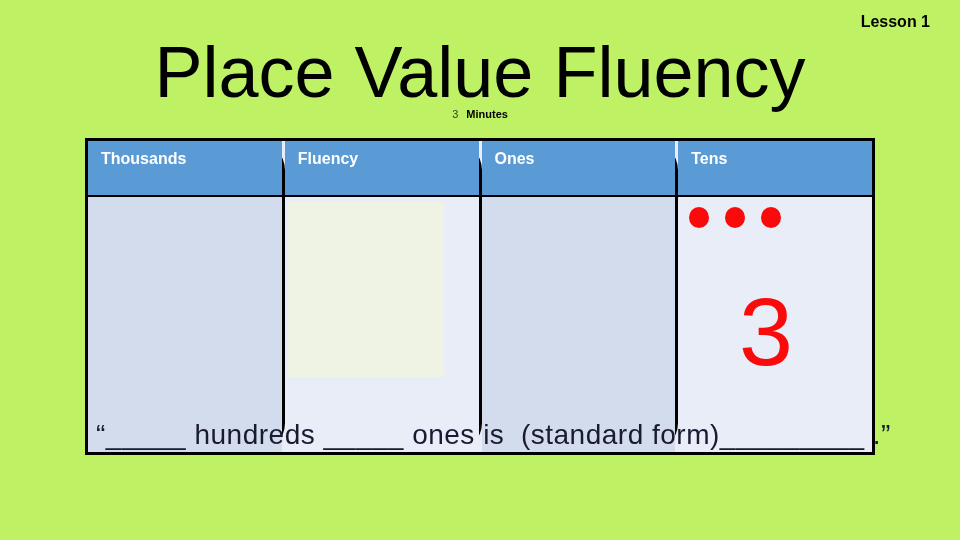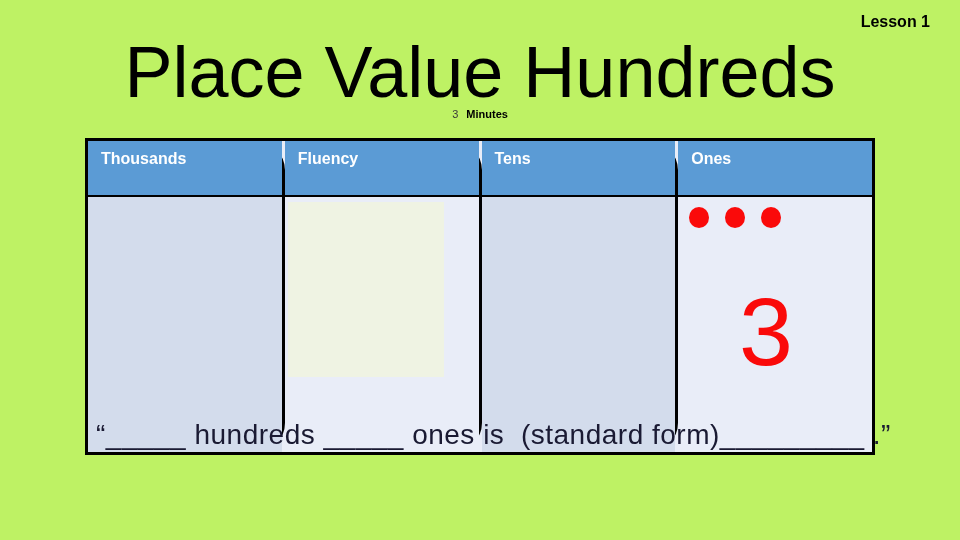--- a/index.html
+++ b/index.html
@@ -55,42 +55,42 @@
             font-size:28px;color:var(--sentence-ink);
             white-space:pre;letter-spacing:0.5px;}
 </style>
 </head>
 <body>
 
 <div class="slide">
 
   <div class="lesson">Lesson 1</div>
 
-  <h1 class="title">Place Value Hundreds</h1>
+  <h1 class="title">Place Value Fluency</h1>
 
   <div class="subtitle">
     <span class="sub-num">3</span>
     <span class="sub-label">Minutes</span>
   </div>
 
   <div class="pv-table">
     <div class="col">
       <div class="hd">Thousands</div>
       <div class="bd"></div>
     </div>
     <div class="col">
       <div class="hd">Fluency</div>
       <div class="bd"></div>
     </div>
     <div class="col">
-      <div class="hd">Tens</div>
+      <div class="hd">Ones</div>
       <div class="bd"></div>
     </div>
     <div class="col">
-      <div class="hd">Ones</div>
+      <div class="hd">Tens</div>
       <div class="bd"></div>
     </div>
   </div>
 
   <div class="green-box"></div>
 
   <div class="dots">
       <span class="dot"></span>
       <span class="dot"></span>
       <span class="dot"></span>

